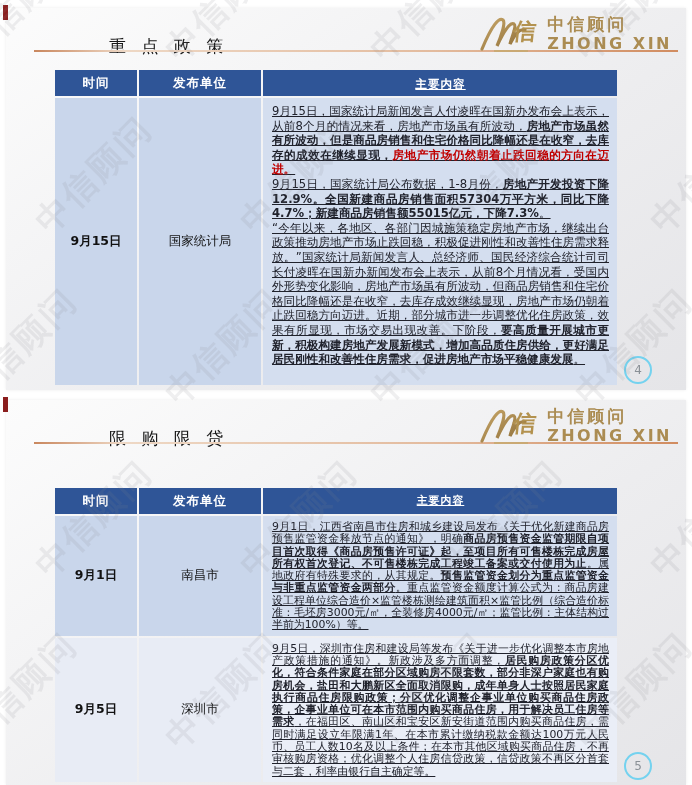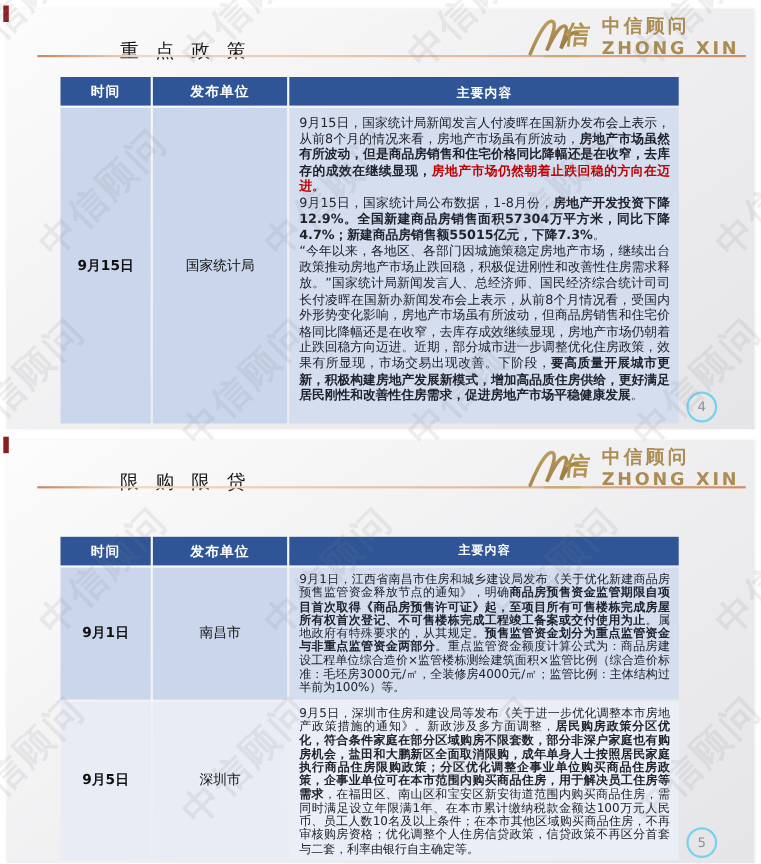--- a/index.html
+++ b/index.html
@@ -52,21 +52,21 @@
     display:flex;align-items:center;justify-content:center;letter-spacing:1px;
   }
   .tbody{display:flex;flex-direction:column;flex:1 1 auto;}
   .trow{display:flex;gap:2px;margin-top:2px;flex:0 1 auto;}
   .trow:last-child{flex:1 1 auto;}
   .cell{box-sizing:border-box;}
   .time-cell{width:82px;flex:0 0 82px;display:flex;align-items:center;justify-content:center;
     font-size:12.5px;font-weight:700;color:#111;}
   .issuer-cell{width:122px;flex:0 0 122px;display:flex;align-items:center;justify-content:center;
     font-size:12.5px;font-weight:400;color:#111;}
-  .content-cell{flex:1 1 auto;color:#20222c;white-space:pre-wrap;text-align:justify;}
+  .content-cell{flex:1 1 auto;color:#20222c;white-space:pre-wrap;text-align:justify;text-decoration:underline;}
   #slide1 .content-cell{font-size:11.6px;line-height:14.6px;padding:6px 8px 4px 9px;}
   #slide2 .content-cell{font-size:10.9px;line-height:12.3px;padding:5px 8px 4px 9px;}
 
   .trow:nth-child(odd) .time-cell,
   .trow:nth-child(odd) .issuer-cell{background:#c9d6eb;}
   .trow:nth-child(odd) .content-cell{background:#d4deef;}
   .trow:nth-child(even) .time-cell,
   .trow:nth-child(even) .issuer-cell{background:#e8ecf5;}
   .trow:nth-child(even) .content-cell{background:#eaeef7;}
 

